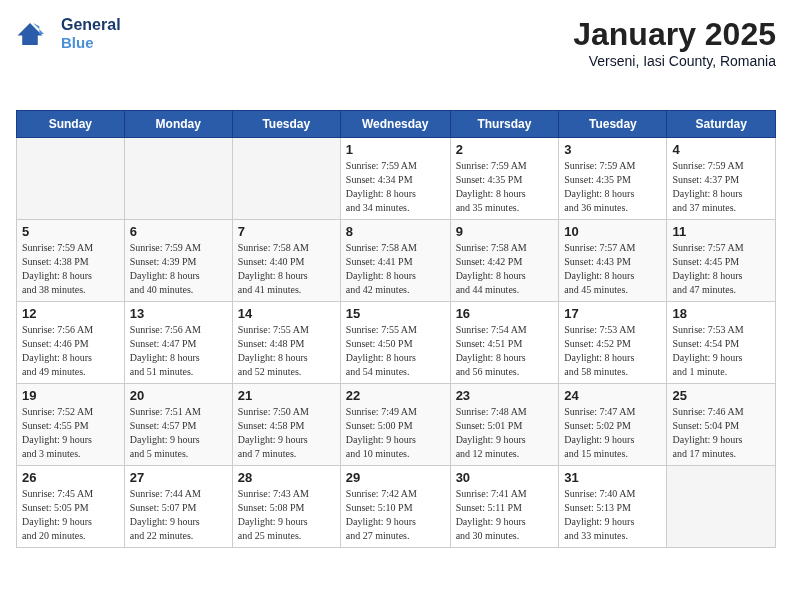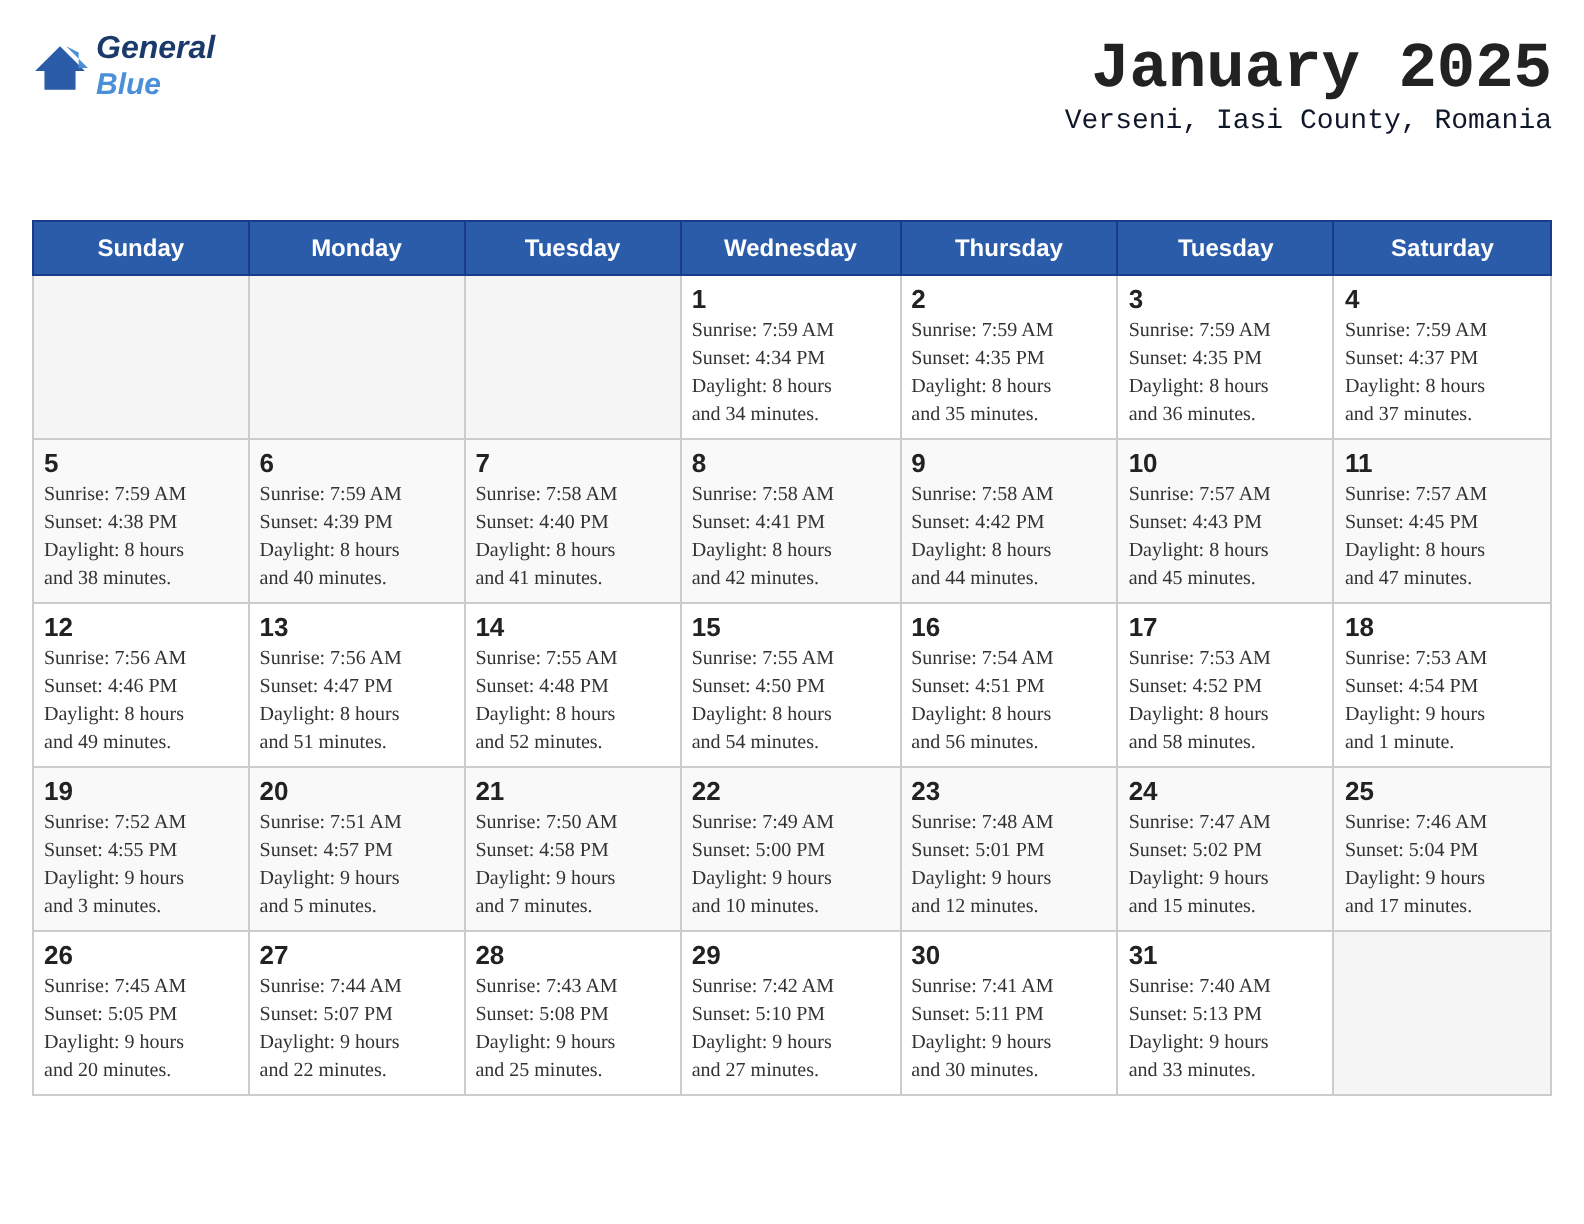--- a/index.html
+++ b/index.html
@@ -12,30 +12,28 @@
     }
     .header {
       display: flex;
       justify-content: space-between;
       align-items: flex-start;
       margin-bottom: 10px;
     }
     .logo {
       display: flex;
       align-items: center;
-      gap: 4px;
-      font-style: italic;
+      gap: 17px;
     }
     .logo-icon {
       width: 28px;
       height: 28px;
     }
     .title-block {
       text-align: right;
-      font-family: Liberation Mono, monospace;
     }
     .month-title {
       font-size: 32px;
       font-weight: bold;
       color: #222;
     }
     .subtitle {
       font-size: 14px;
       color: #0f172a;
     }

